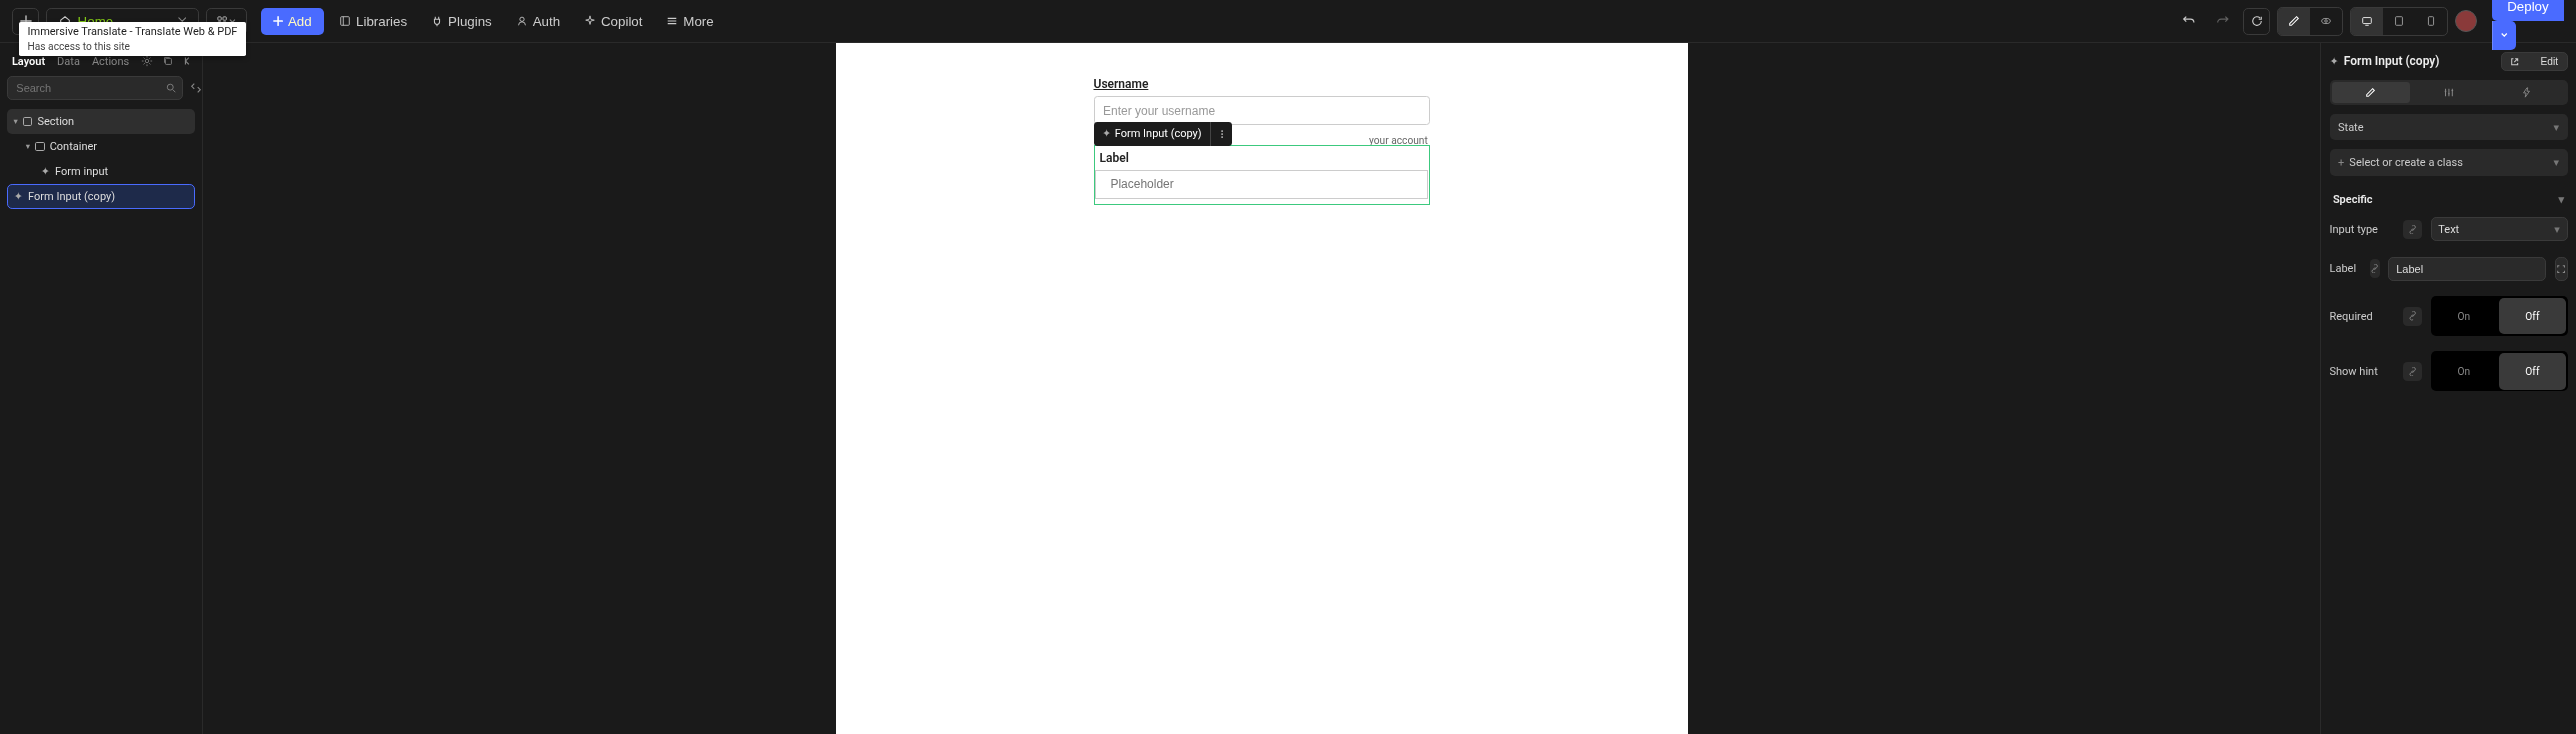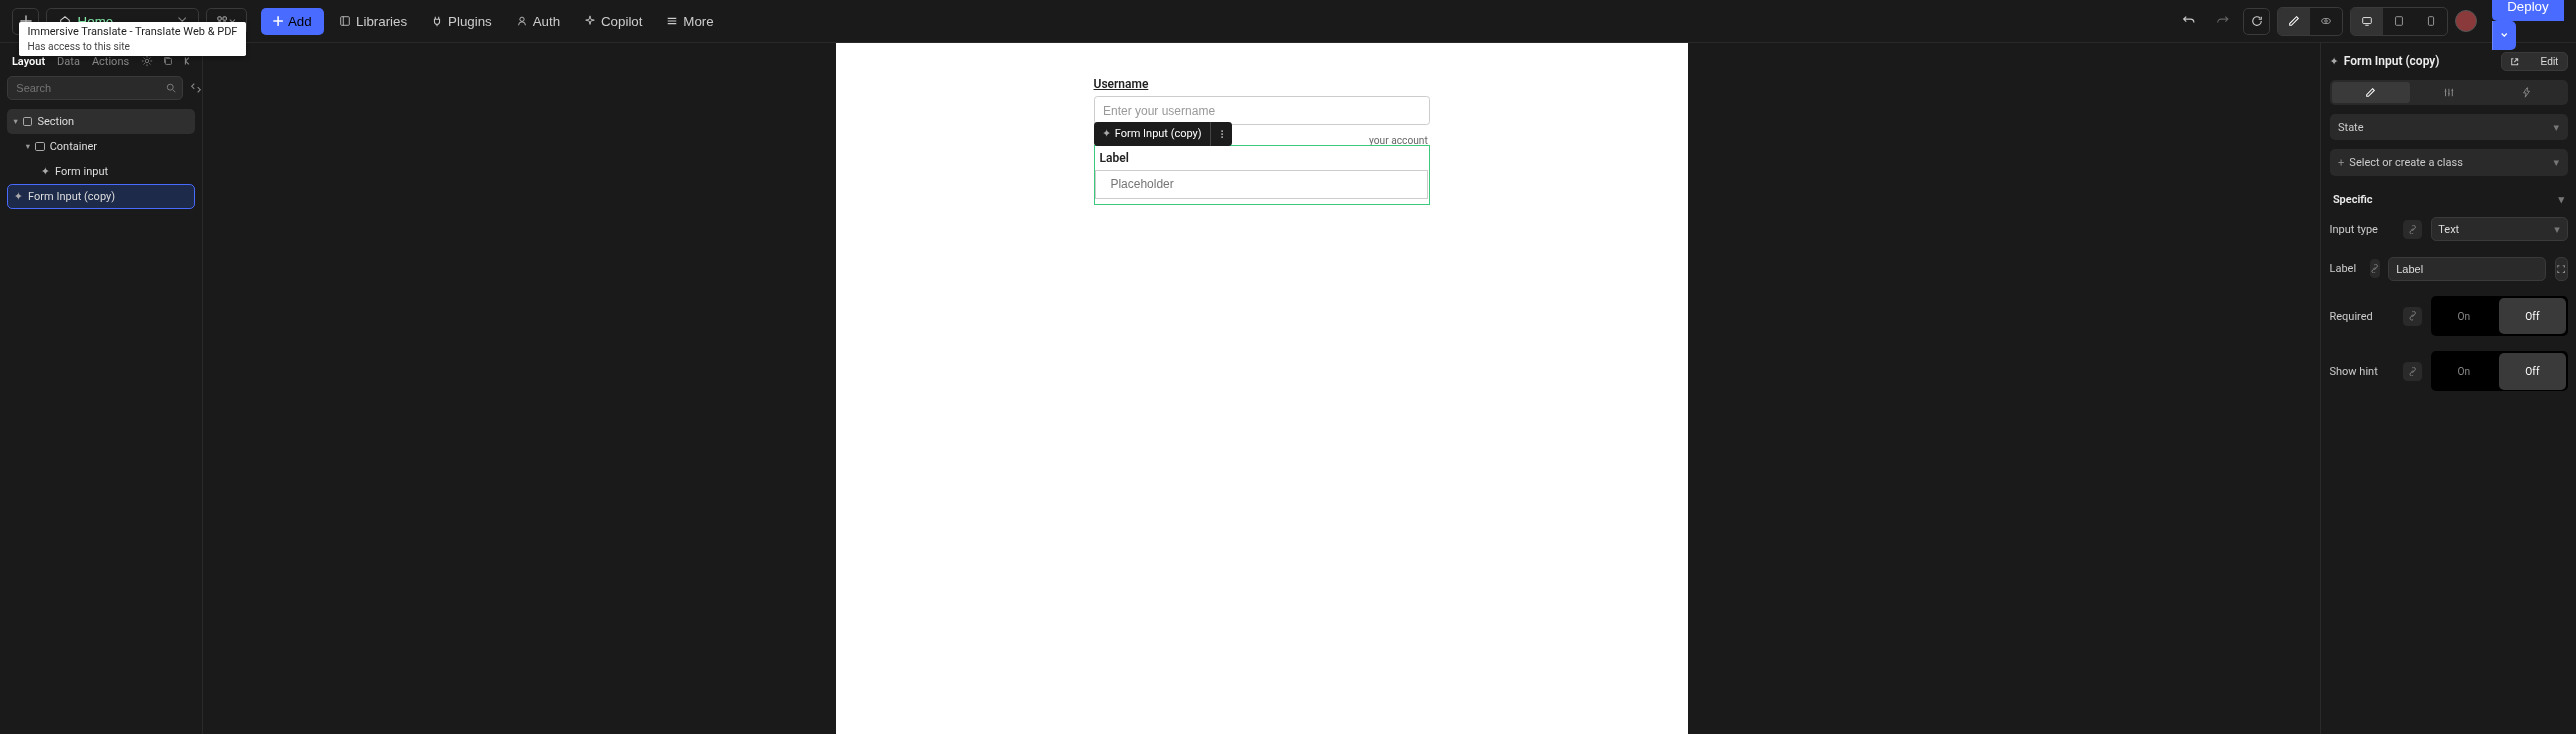--- a/index.html
+++ b/index.html
@@ -38,21 +38,21 @@
     }
     .home-btn {
       display: flex;
       align-items: center;
       gap: 6.8px;
       padding: 0 12px;
       height: 27px;
       border: 0.9px solid #3a3a3a;
       border-radius: 5.1px;
       background: transparent;
-      color: #86efac;
+      color: #84cc16;
       cursor: pointer;
     }
     .page-dd {
       display: flex;
       align-items: center;
       justify-content: center;
       width: 41px;
       height: 27px;
       border: 0.9px solid #3a3a3a;
       border-radius: 5.1px;
@@ -62,21 +62,21 @@
       gap: 1.7px;
     }
     .add-btn {
       display: flex;
       align-items: center;
       gap: 5.1px;
       padding: 0 12px;
       height: 27px;
       border-radius: 5.1px;
       background: #4a6bff;
-      color: #000000;
+      color: #fef9c3;
       border: none;
       cursor: pointer;
       font-weight: 500;
       margin-left: 6.8px;
     }
     .nav-link {
       display: flex;
       align-items: center;
       gap: 5.1px;
       padding: 0 8.5px;

